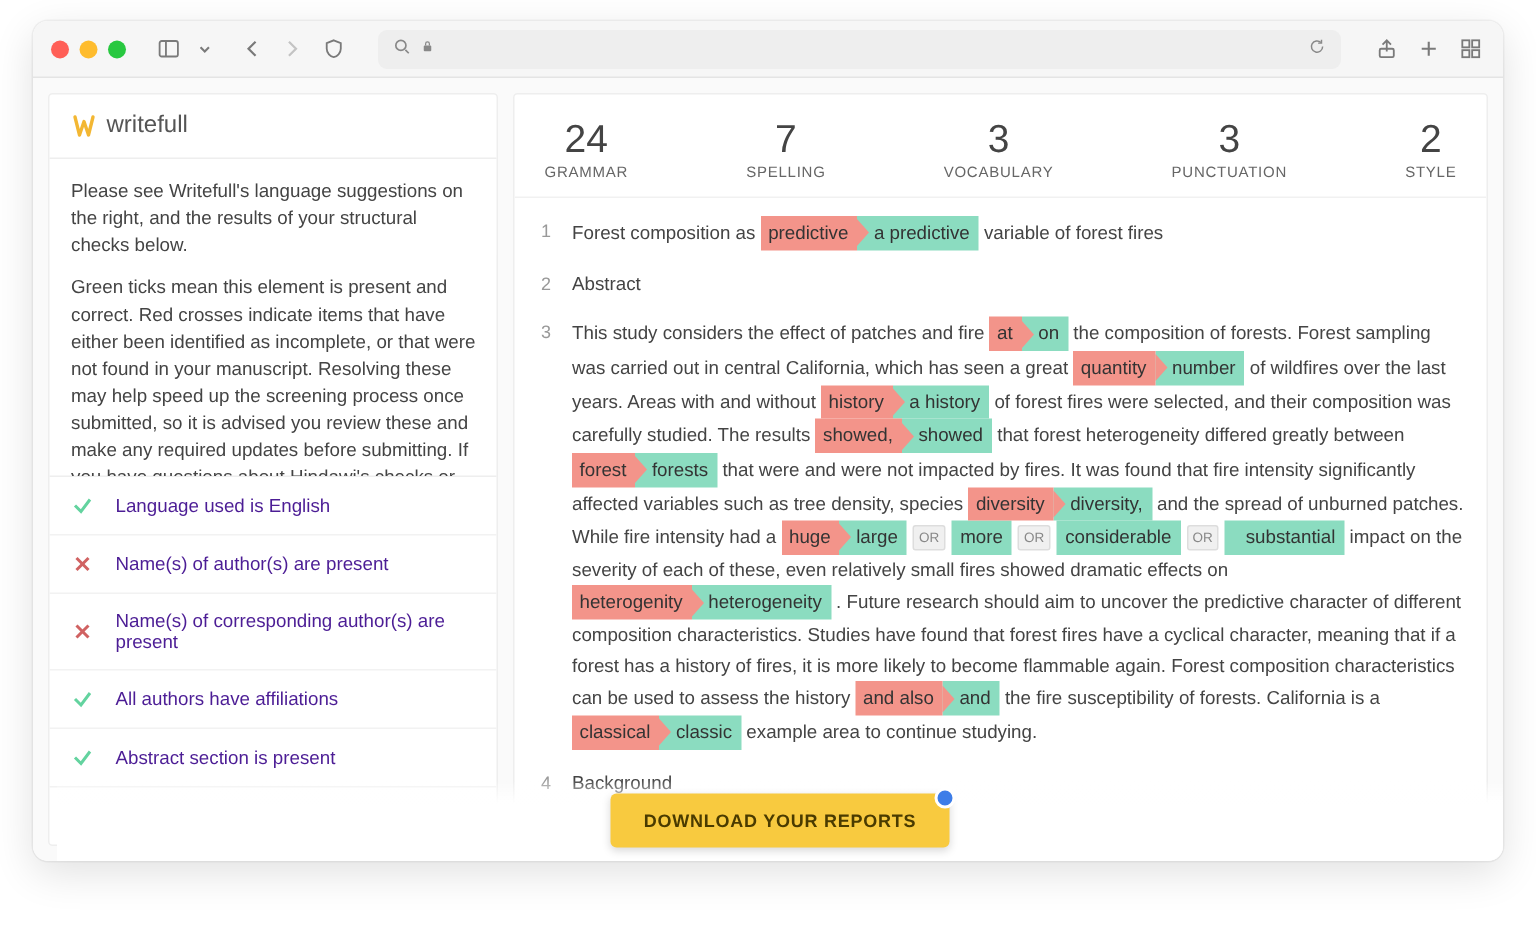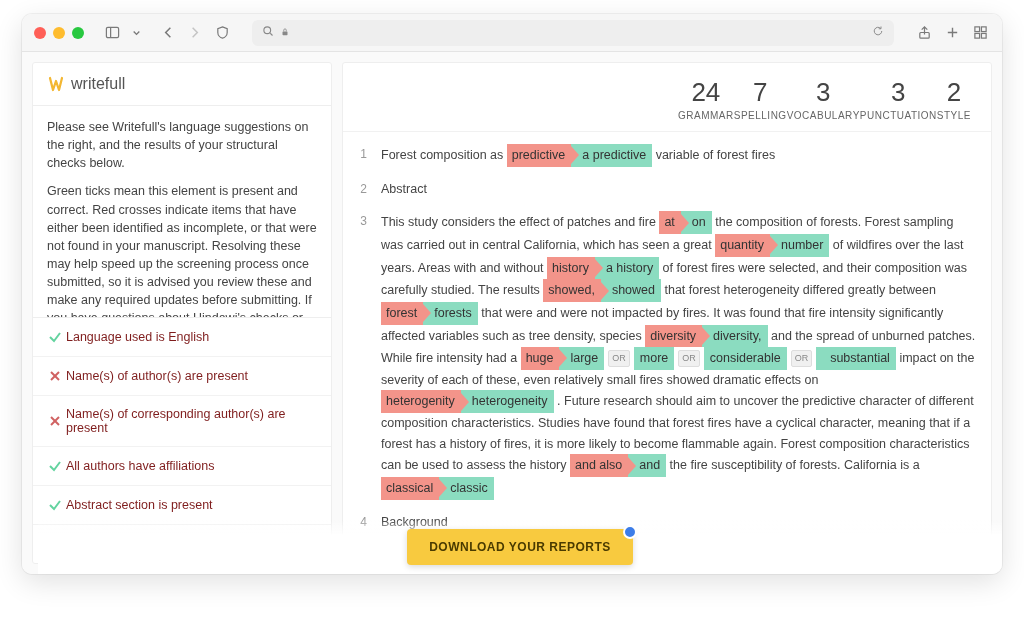--- a/index.html
+++ b/index.html
@@ -21,29 +21,29 @@
 .tb-right { display:flex; gap:8px; }
 
 .content { flex:1; display:flex; background:#fafafa; position:relative; overflow:hidden; }
 
 .sidebar { width: 300px; background:#fff; border:1px solid #eee; margin:10px 6px 10px 10px; border-radius:3px; display:flex; flex-direction:column; font-size:12.5px; color:#444; }
 .logo-row { display:flex; align-items:center; gap:6px; padding:12px 14px; border-bottom:1px solid #eee; font-size:16px; color:#555; }
 .logo-mark { width:18px; height:18px; }
 .sidebar-body { padding:12px 14px; overflow:auto; }
 .sidebar-body p { margin-bottom:10px; line-height:1.45; }
 .checks { border-top:1px solid #eee; }
-.check-row { display:flex; align-items:center; gap:3px; padding:11px 14px; border-bottom:1px solid #f2f2f2; font-size:12.5px; color:#7f1d1d; }
+.check-row { display:flex; align-items:center; gap:14px; padding:11px 14px; border-bottom:1px solid #f2f2f2; font-size:12.5px; color:#4c1d95; }
 .check-row:last-child { border-bottom:none; }
 .ic-check { color:#63d39f; }
 .ic-cross { color:#d06262; }
 .ic { width:16px; height:16px; flex-shrink:0; }
 
 .main { flex:1; display:flex; flex-direction:column; margin:10px 10px 10px 4px; background:#fff; border:1px solid #eee; border-radius:3px; overflow:hidden; }
 
-.stats { display:flex; justify-content:flex-end; padding:14px 20px 10px; border-bottom:1px solid #f1f1f1; }
+.stats { display:flex; justify-content:space-between; padding:14px 20px 10px; border-bottom:1px solid #f1f1f1; }
 .stat { text-align:center; color:#555; }
 .stat .num { font-size:26px; font-weight:300; color:#444; }
 .stat .lbl { font-size:10px; letter-spacing:0.5px; margin-top:2px; color:#666; }
 
 .doc { flex:1; overflow:auto; padding:6px 14px 6px 0; font-size:12.5px; color:#444; line-height:1.65; }
 .line { display:flex; gap:14px; padding:6px 0; }
 .lnum { width:24px; text-align:right; color:#999; flex-shrink:0; padding-top:1px; font-size:12px; }
 .ltxt { flex:1; }
 
 .sug { display:inline-flex; align-items:center; white-space:nowrap; }
@@ -279,21 +279,21 @@
                 <span class="arrow"></span>
                 <span class="new">heterogeneity</span>
               </span><span> . Future research should aim to uncover the predictive character of different composition characteristics. Studies have found that forest fires have a cyclical character, meaning that if a forest has a history of fires, it is more likely to become flammable again. Forest composition characteristics can be used to assess the history </span><span class="sug">
                 <span class="old">and also</span>
                 <span class="arrow"></span>
                 <span class="new">and</span>
               </span><span> the fire susceptibility of forests. California is a </span><span class="sug">
                 <span class="old">classical</span>
                 <span class="arrow"></span>
                 <span class="new">classic</span>
-              </span>
+              </span><span> example area to continue studying.</span>
           </div>
         </div>
 
         <div class="line">
           <div class="lnum">4</div>
           <div class="ltxt">Background</div>
         </div>
 
         <div class="line">
           <div class="lnum">5</div>

